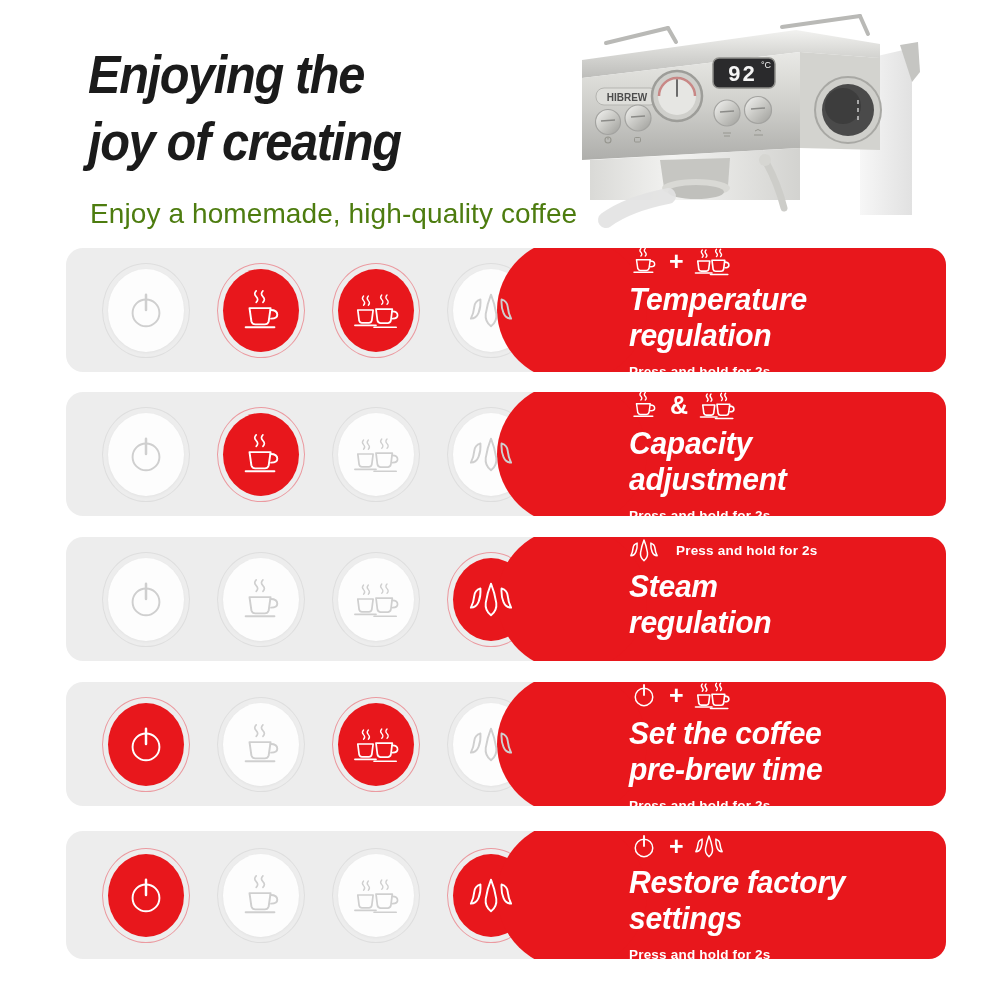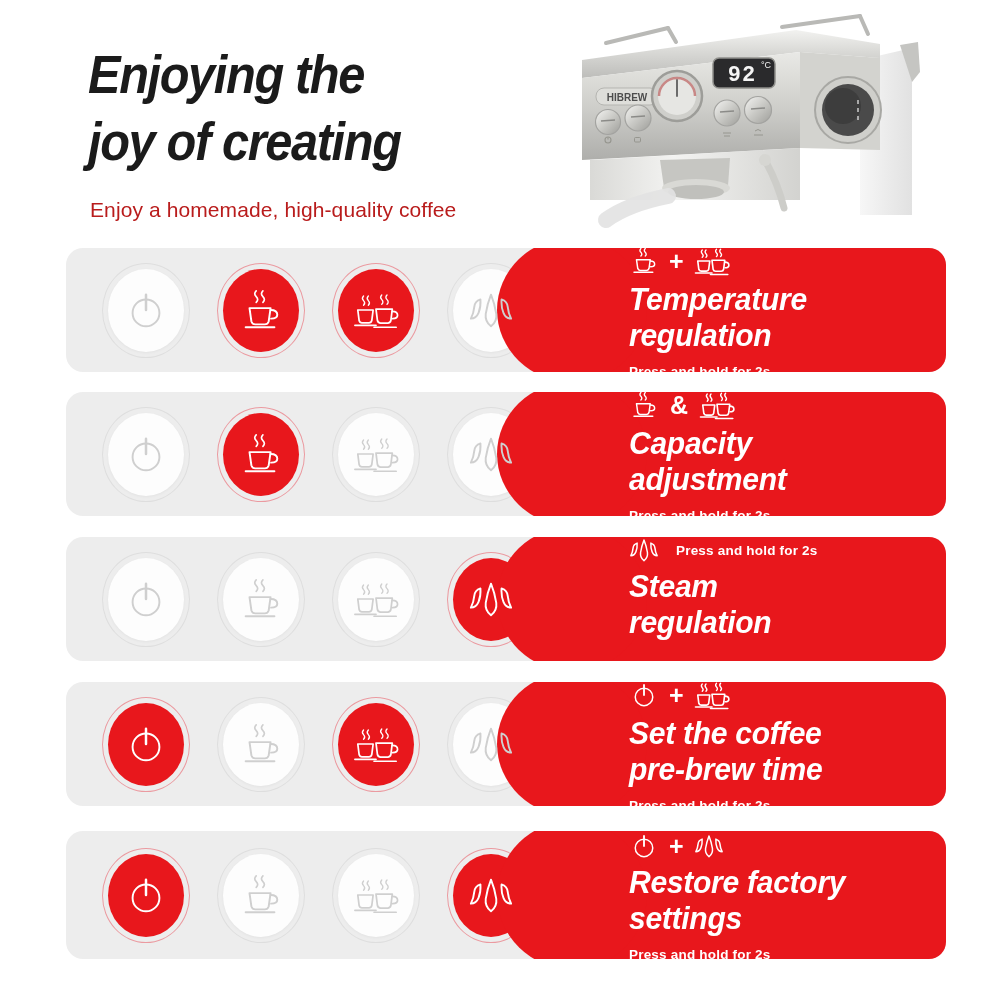--- a/index.html
+++ b/index.html
@@ -26,23 +26,23 @@
     line-height: 1.26;
     letter-spacing: -1.5px;
     color: #1b1b1b;
     transform: scaleX(0.92);
     transform-origin: left top;
   }
   .headline .l2 { display: block; }
   .subhead {
     position: absolute;
     left: 90px; top: 198px;
-    font-size: 21px;
+    font-size: 28px;
     letter-spacing: 0.1px;
-    color: #b91c1c;
+    color: #4d7c0f;
     white-space: nowrap;
   }
 
   
   .machine-wrap {
     position: absolute;
     left: 560px; top: 0px;
     width: 450px; height: 245px;
     overflow: hidden;
   }

